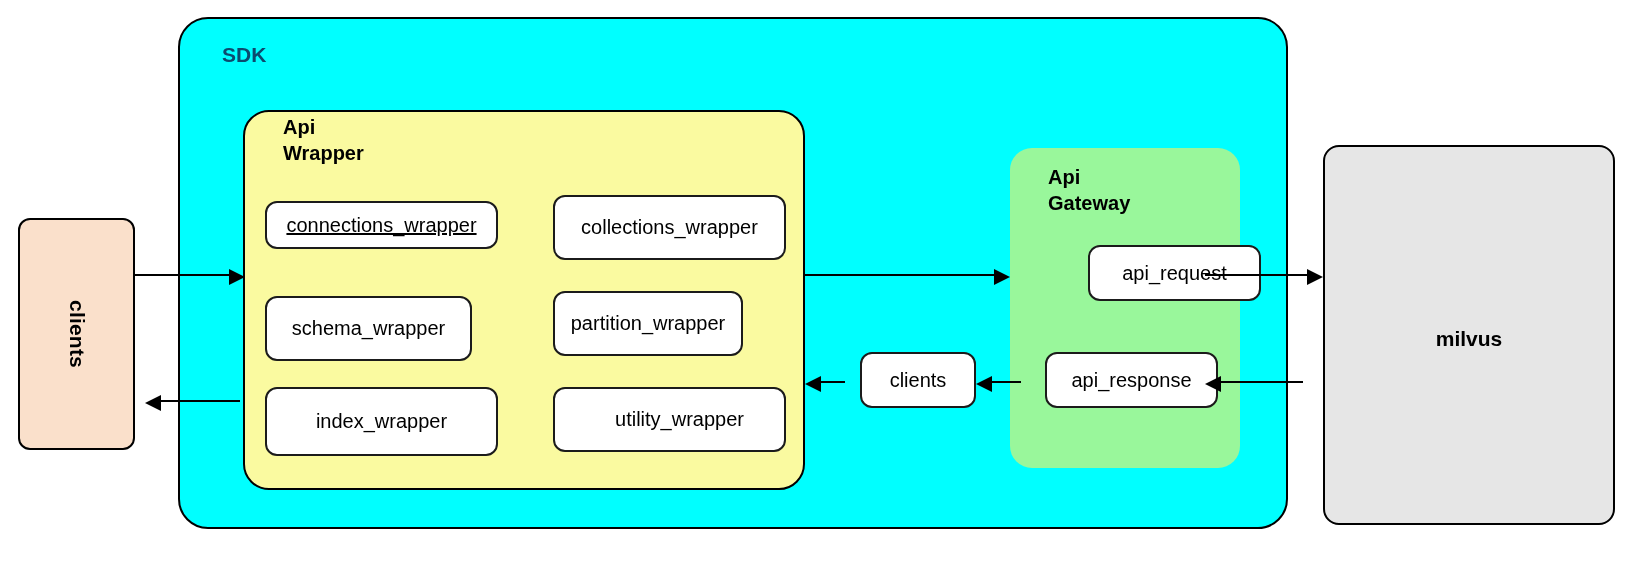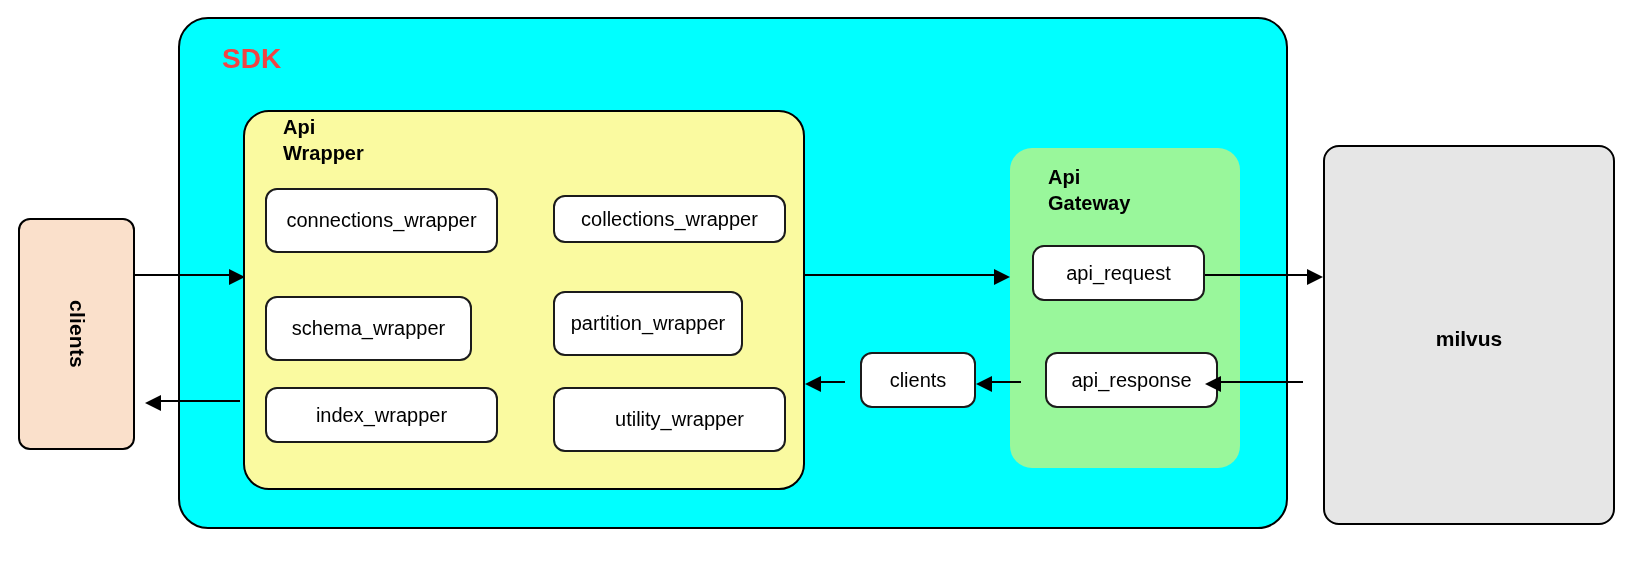--- a/index.html
+++ b/index.html
@@ -48,23 +48,23 @@
     width: 1110px;
     height: 512px;
     background: #00ffff;
     border: 2px solid #000000;
     border-radius: 30px;
   }
   .sdk-label {
     position: absolute;
     left: 222px;
     top: 43px;
-    font-size: 28px;
-    font-weight: bold;
-    color: #ef4444;
+    font-size: 21px;
+    font-weight: bold;
+    color: #0c4a6e;
   }
   .apiwrapper-box {
     left: 243px;
     top: 110px;
     width: 562px;
     height: 380px;
     background: #fafaa0;
     border: 2px solid #000000;
     border-radius: 26px;
   }
@@ -125,28 +125,28 @@
     border: 2px solid #1b1b1b;
     border-radius: 12px;
     display: flex;
     align-items: center;
     justify-content: center;
     font-size: 20px;
     color: #000000;
     text-align: center;
   }
   
-  .w-r1c1 { left: 265px; top: 188px; width: 233px; height: 65px; }
-  .w-r1c2 { left: 553px; top: 195px; width: 233px; height: 48px; }
+  .w-r1c1 { left: 265px; top: 201px; width: 233px; height: 48px; text-decoration: underline; }
+  .w-r1c2 { left: 553px; top: 195px; width: 233px; height: 65px; }
   .w-r2c1 { left: 265px; top: 296px; width: 207px; height: 65px; }
   .w-r2c2 { left: 553px; top: 291px; width: 190px; height: 65px; }
-  .w-r3c1 { left: 265px; top: 387px; width: 233px; height: 56px; }
+  .w-r3c1 { left: 265px; top: 387px; width: 233px; height: 69px; }
   .w-r3c2 { left: 553px; top: 387px; width: 233px; height: 65px; padding-left: 20px; }
   .checker-node { left: 860px; top: 352px; width: 116px; height: 56px; }
-  .apireq-node  { left: 1032px; top: 245px; width: 173px; height: 56px; }
+  .apireq-node  { left: 1088px; top: 245px; width: 173px; height: 56px; }
   .apires-node  { left: 1032px; top: 352px; width: 173px; height: 56px; margin-left: 13px; }
   
   .arrow {
     position: absolute;
     height: 0;
     border-top: 2.5px solid #000000;
   }
   .arrow::after {
     content: "";
     position: absolute;

